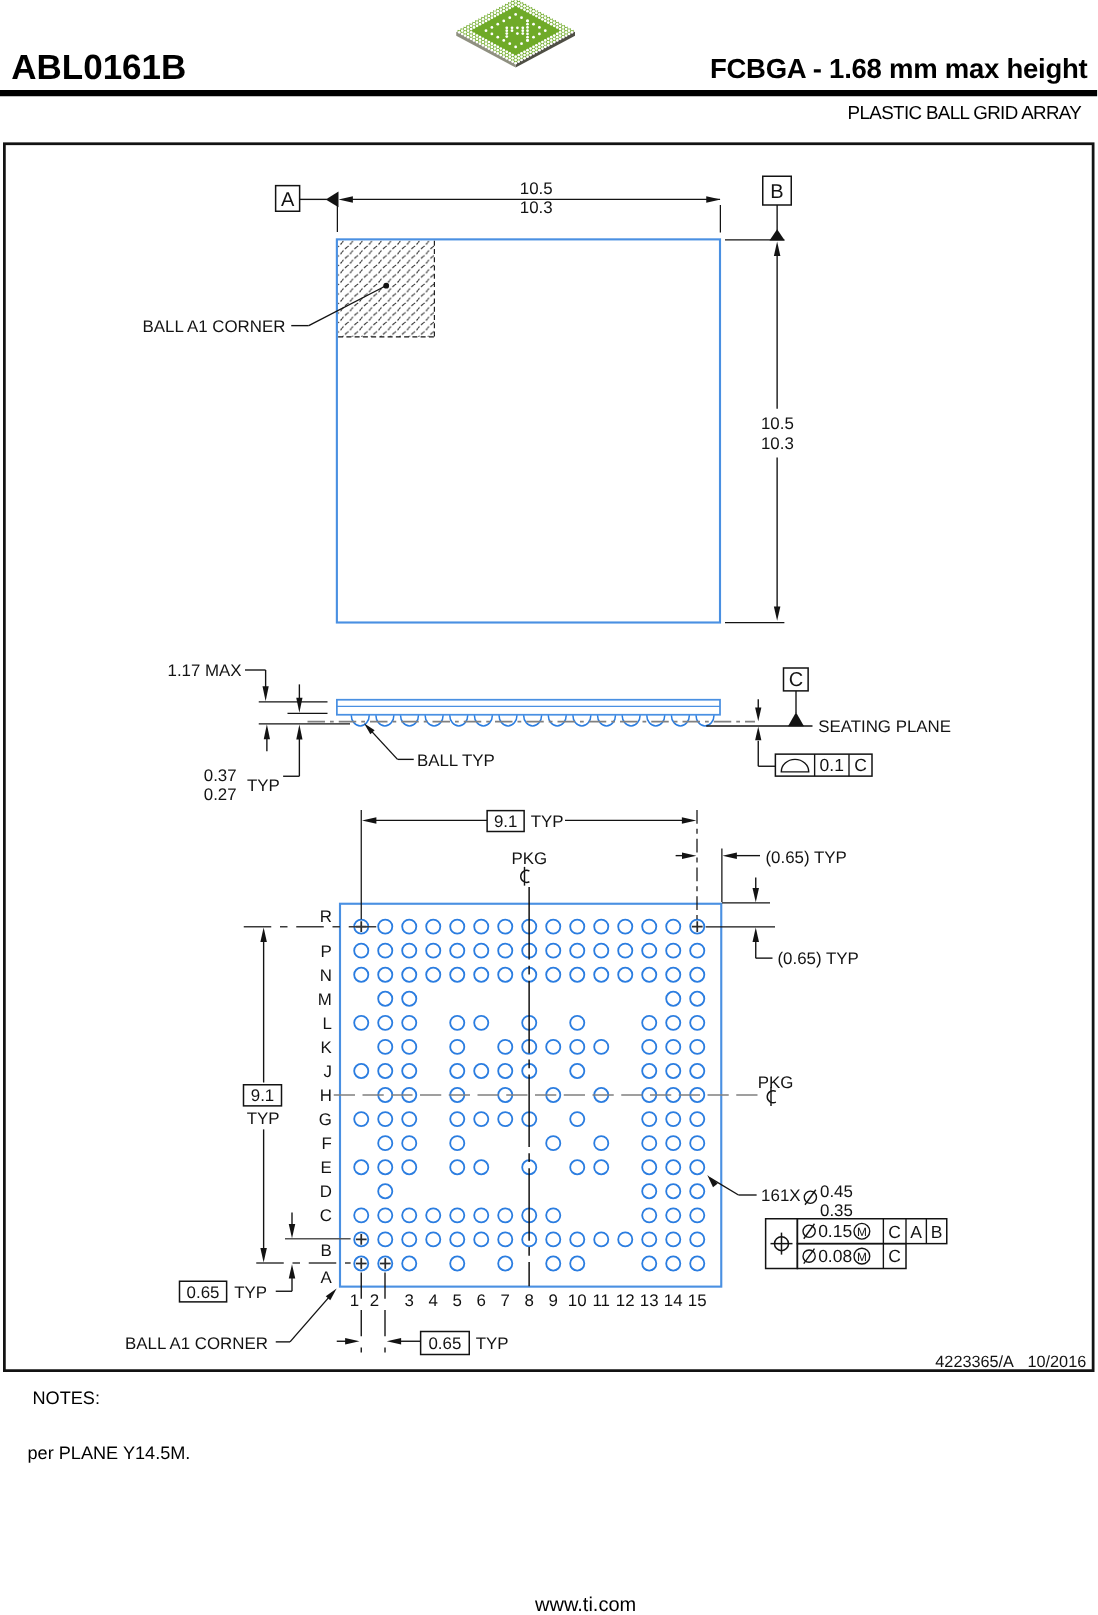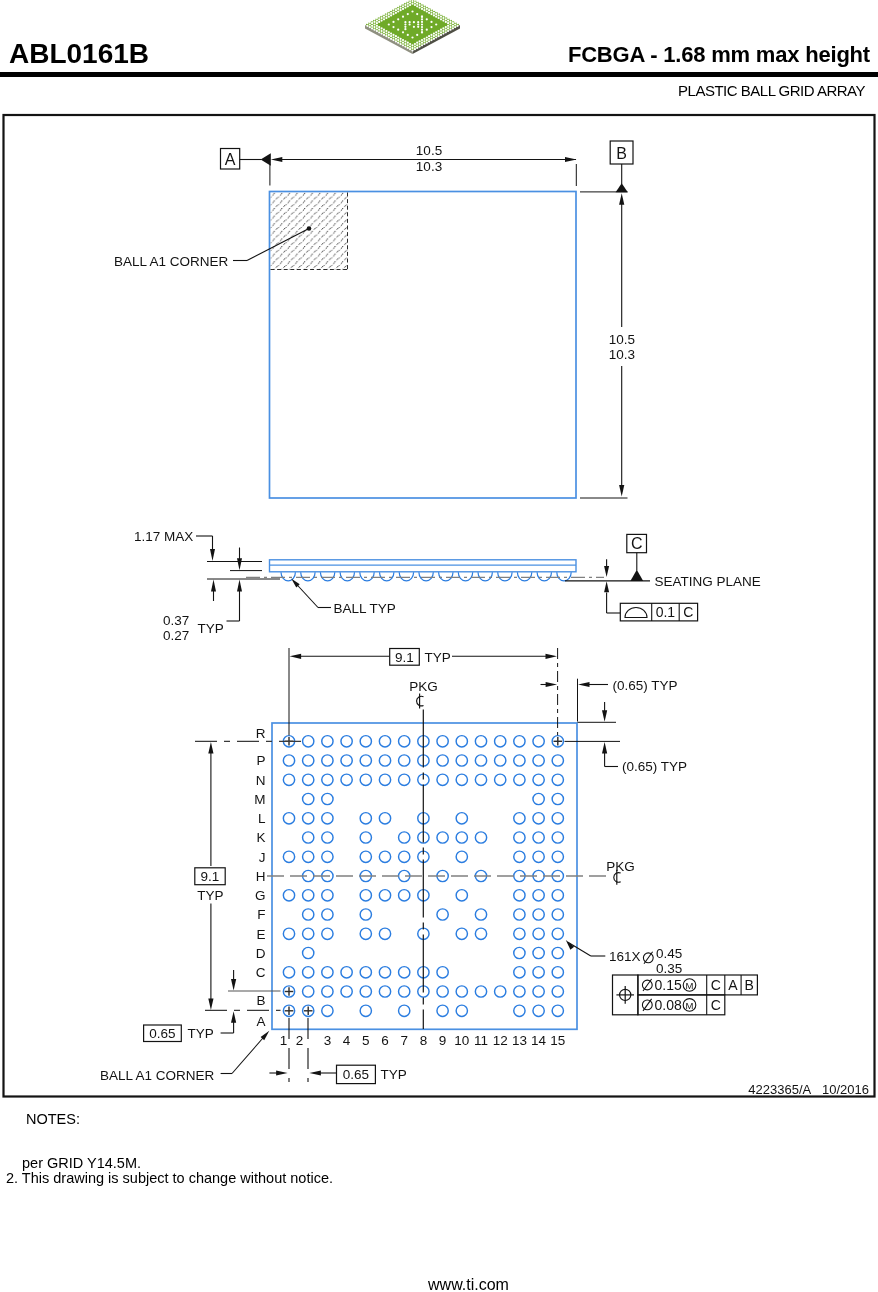--- a/index.html
+++ b/index.html
@@ -709,18 +709,17 @@
 <text x="100.0" y="1079.5" font-family="Liberation Sans, sans-serif" font-size="13.5" text-anchor="start" font-weight="normal" fill="#131313">BALL A1 CORNER</text>
 <line x1="220.6" y1="1073.5" x2="232.0" y2="1073.5" stroke="#131313" stroke-width="1.1"></line>
 <line x1="232.0" y1="1073.5" x2="266.0" y2="1034.5" stroke="#131313" stroke-width="1.1"></line>
 <polygon points="269.3,1030.7 264.2,1040.2 260.6,1037.0" fill="#131313"></polygon>
 
 <text x="869.0" y="1093.5" font-family="Liberation Sans, sans-serif" font-size="13" text-anchor="end" font-weight="normal" fill="#131313">4223365/A&nbsp;&nbsp;&nbsp;10/2016</text>
 </svg>
 
 <div class="abs" style="left:6px; top:1111px; font-size:14.5px; color:#000;margin-left:20px;">NOTES:</div>
 
-<div class="abs" style="left:22px; top:1155px; font-size:14.5px; color:#000;">per GRID Y14.5M.</div>
-
-<div class="abs" style="left:6px; top:1170px; font-size:14.5px; color:#000;">2. This drawing is subject to change without notice.</div>
+<div class="abs" style="left:22px; top:1155px; font-size:14.5px; color:#000;">per PLANE Y14.5M.</div>
+
 
 <div class="abs" style="left:0; top:1276px; width:937px; text-align:center; font-size:16px; color:#000;">www.ti.com</div>
 </div>
 
 </body></html>

